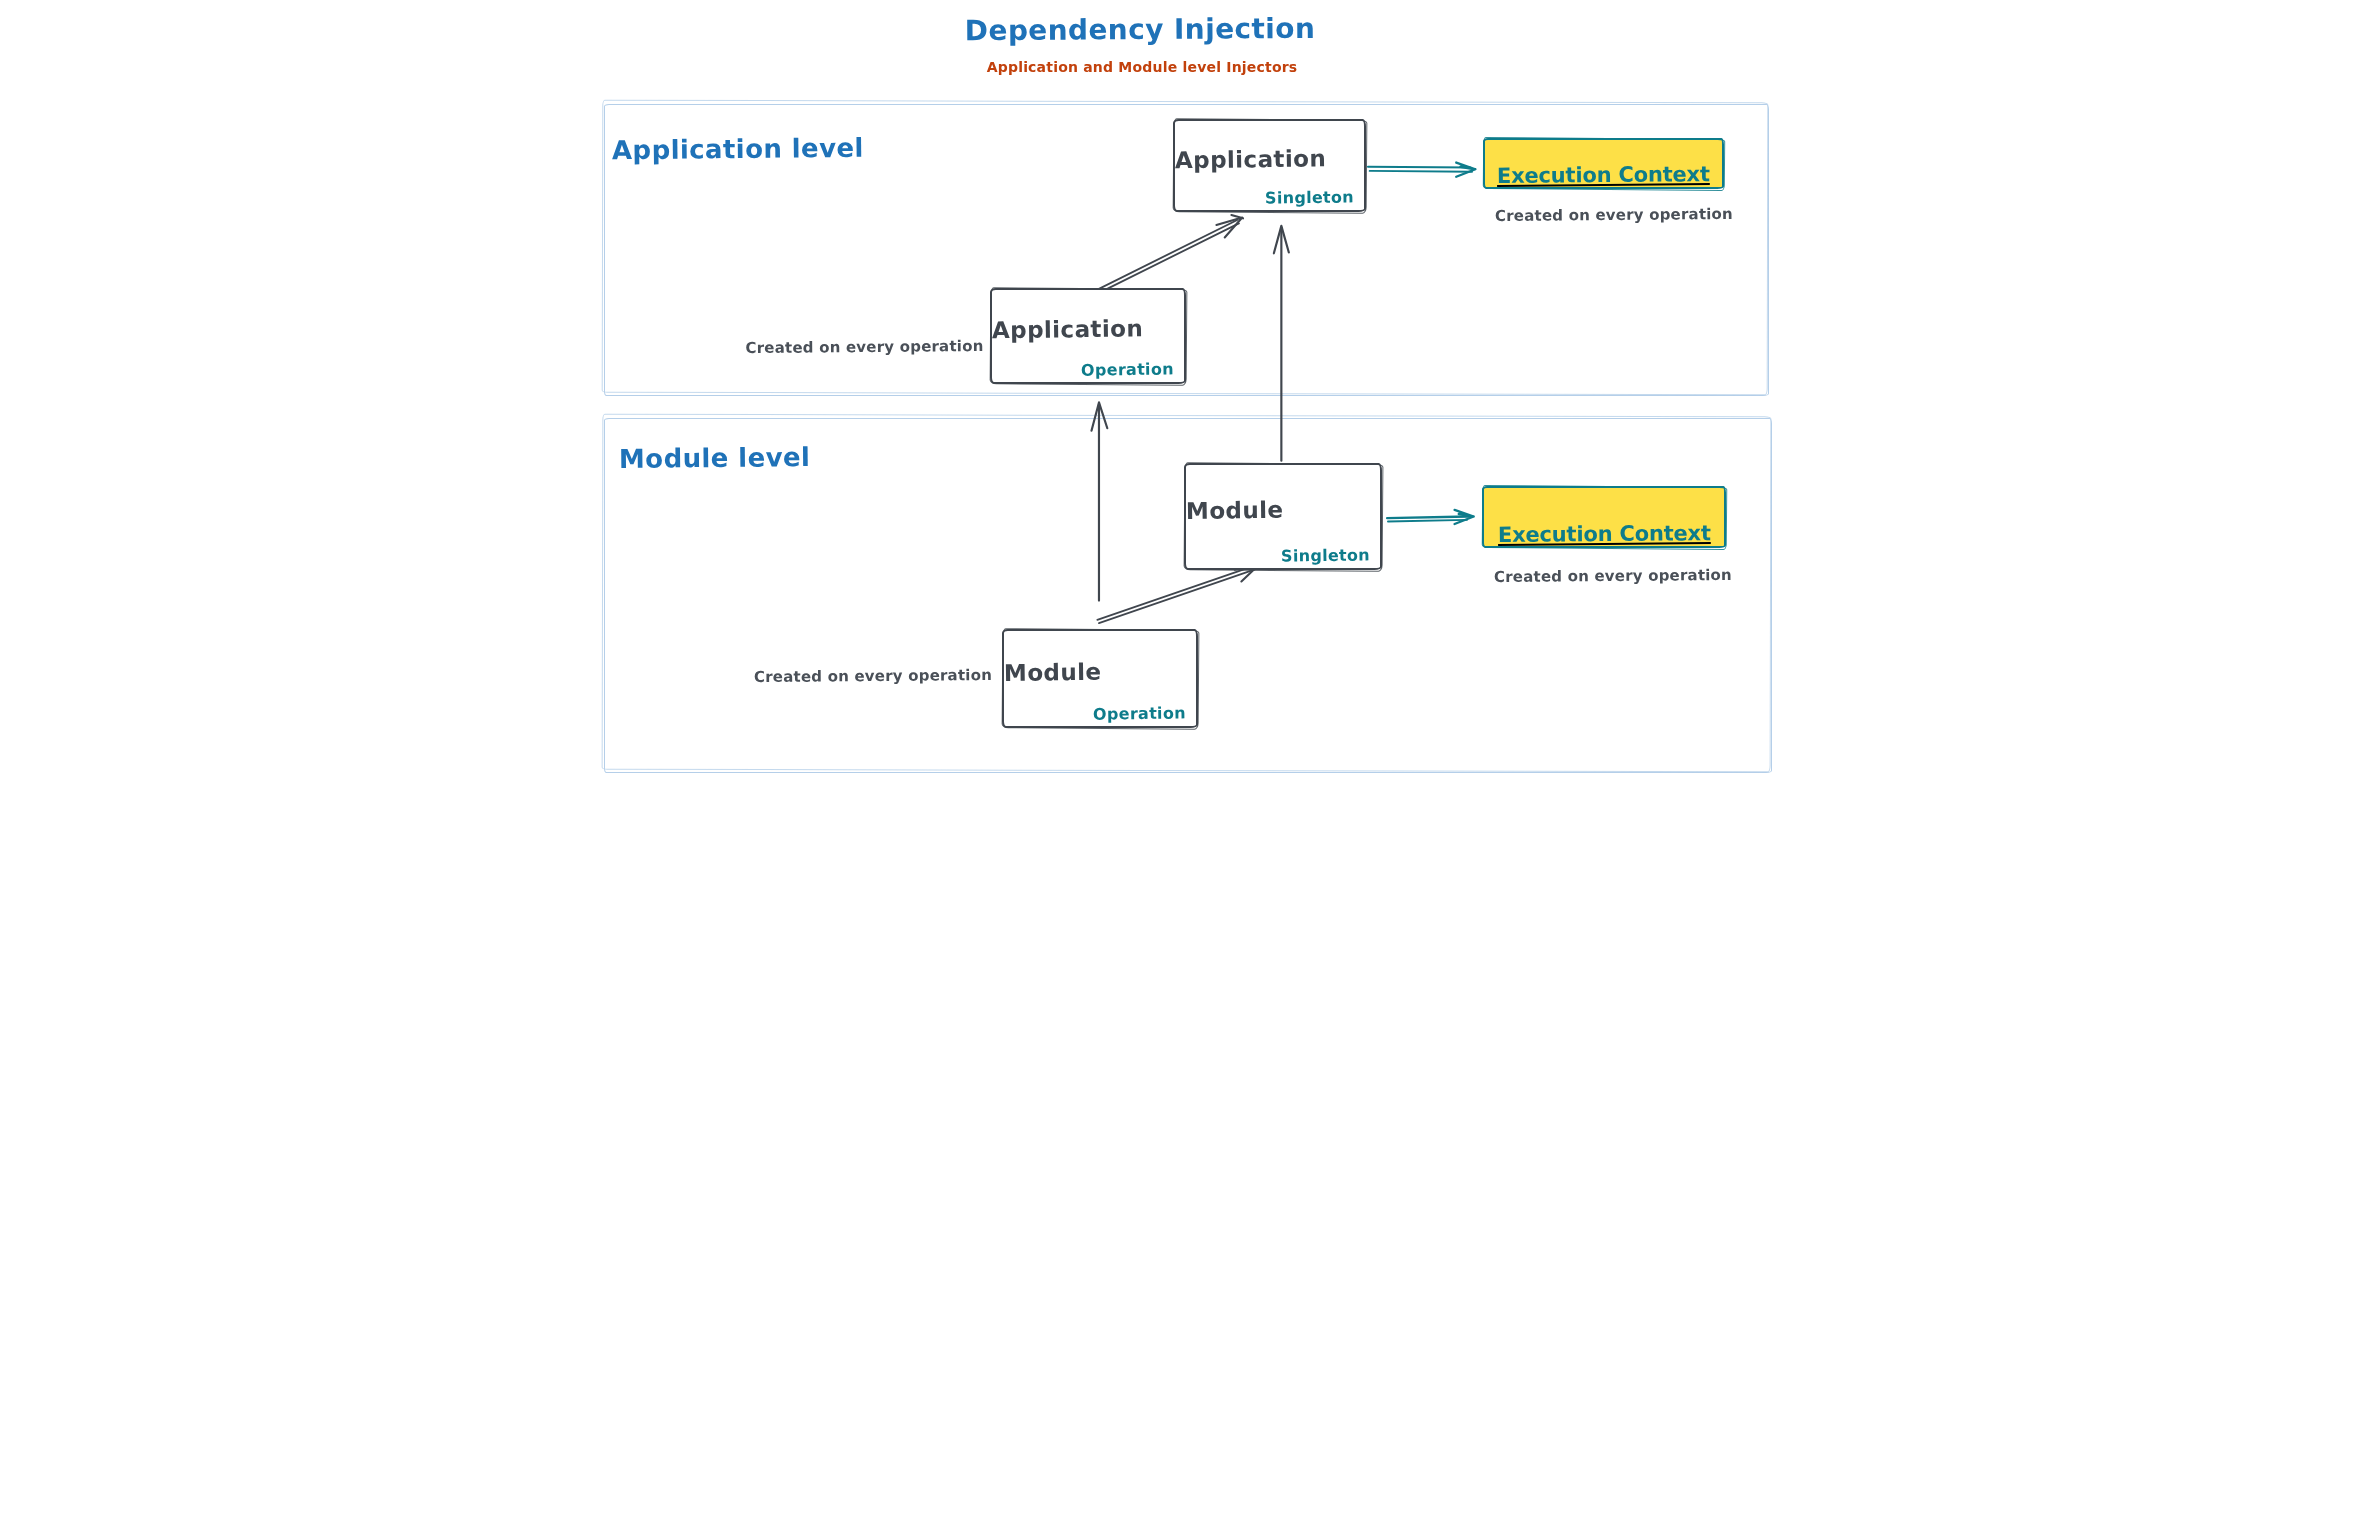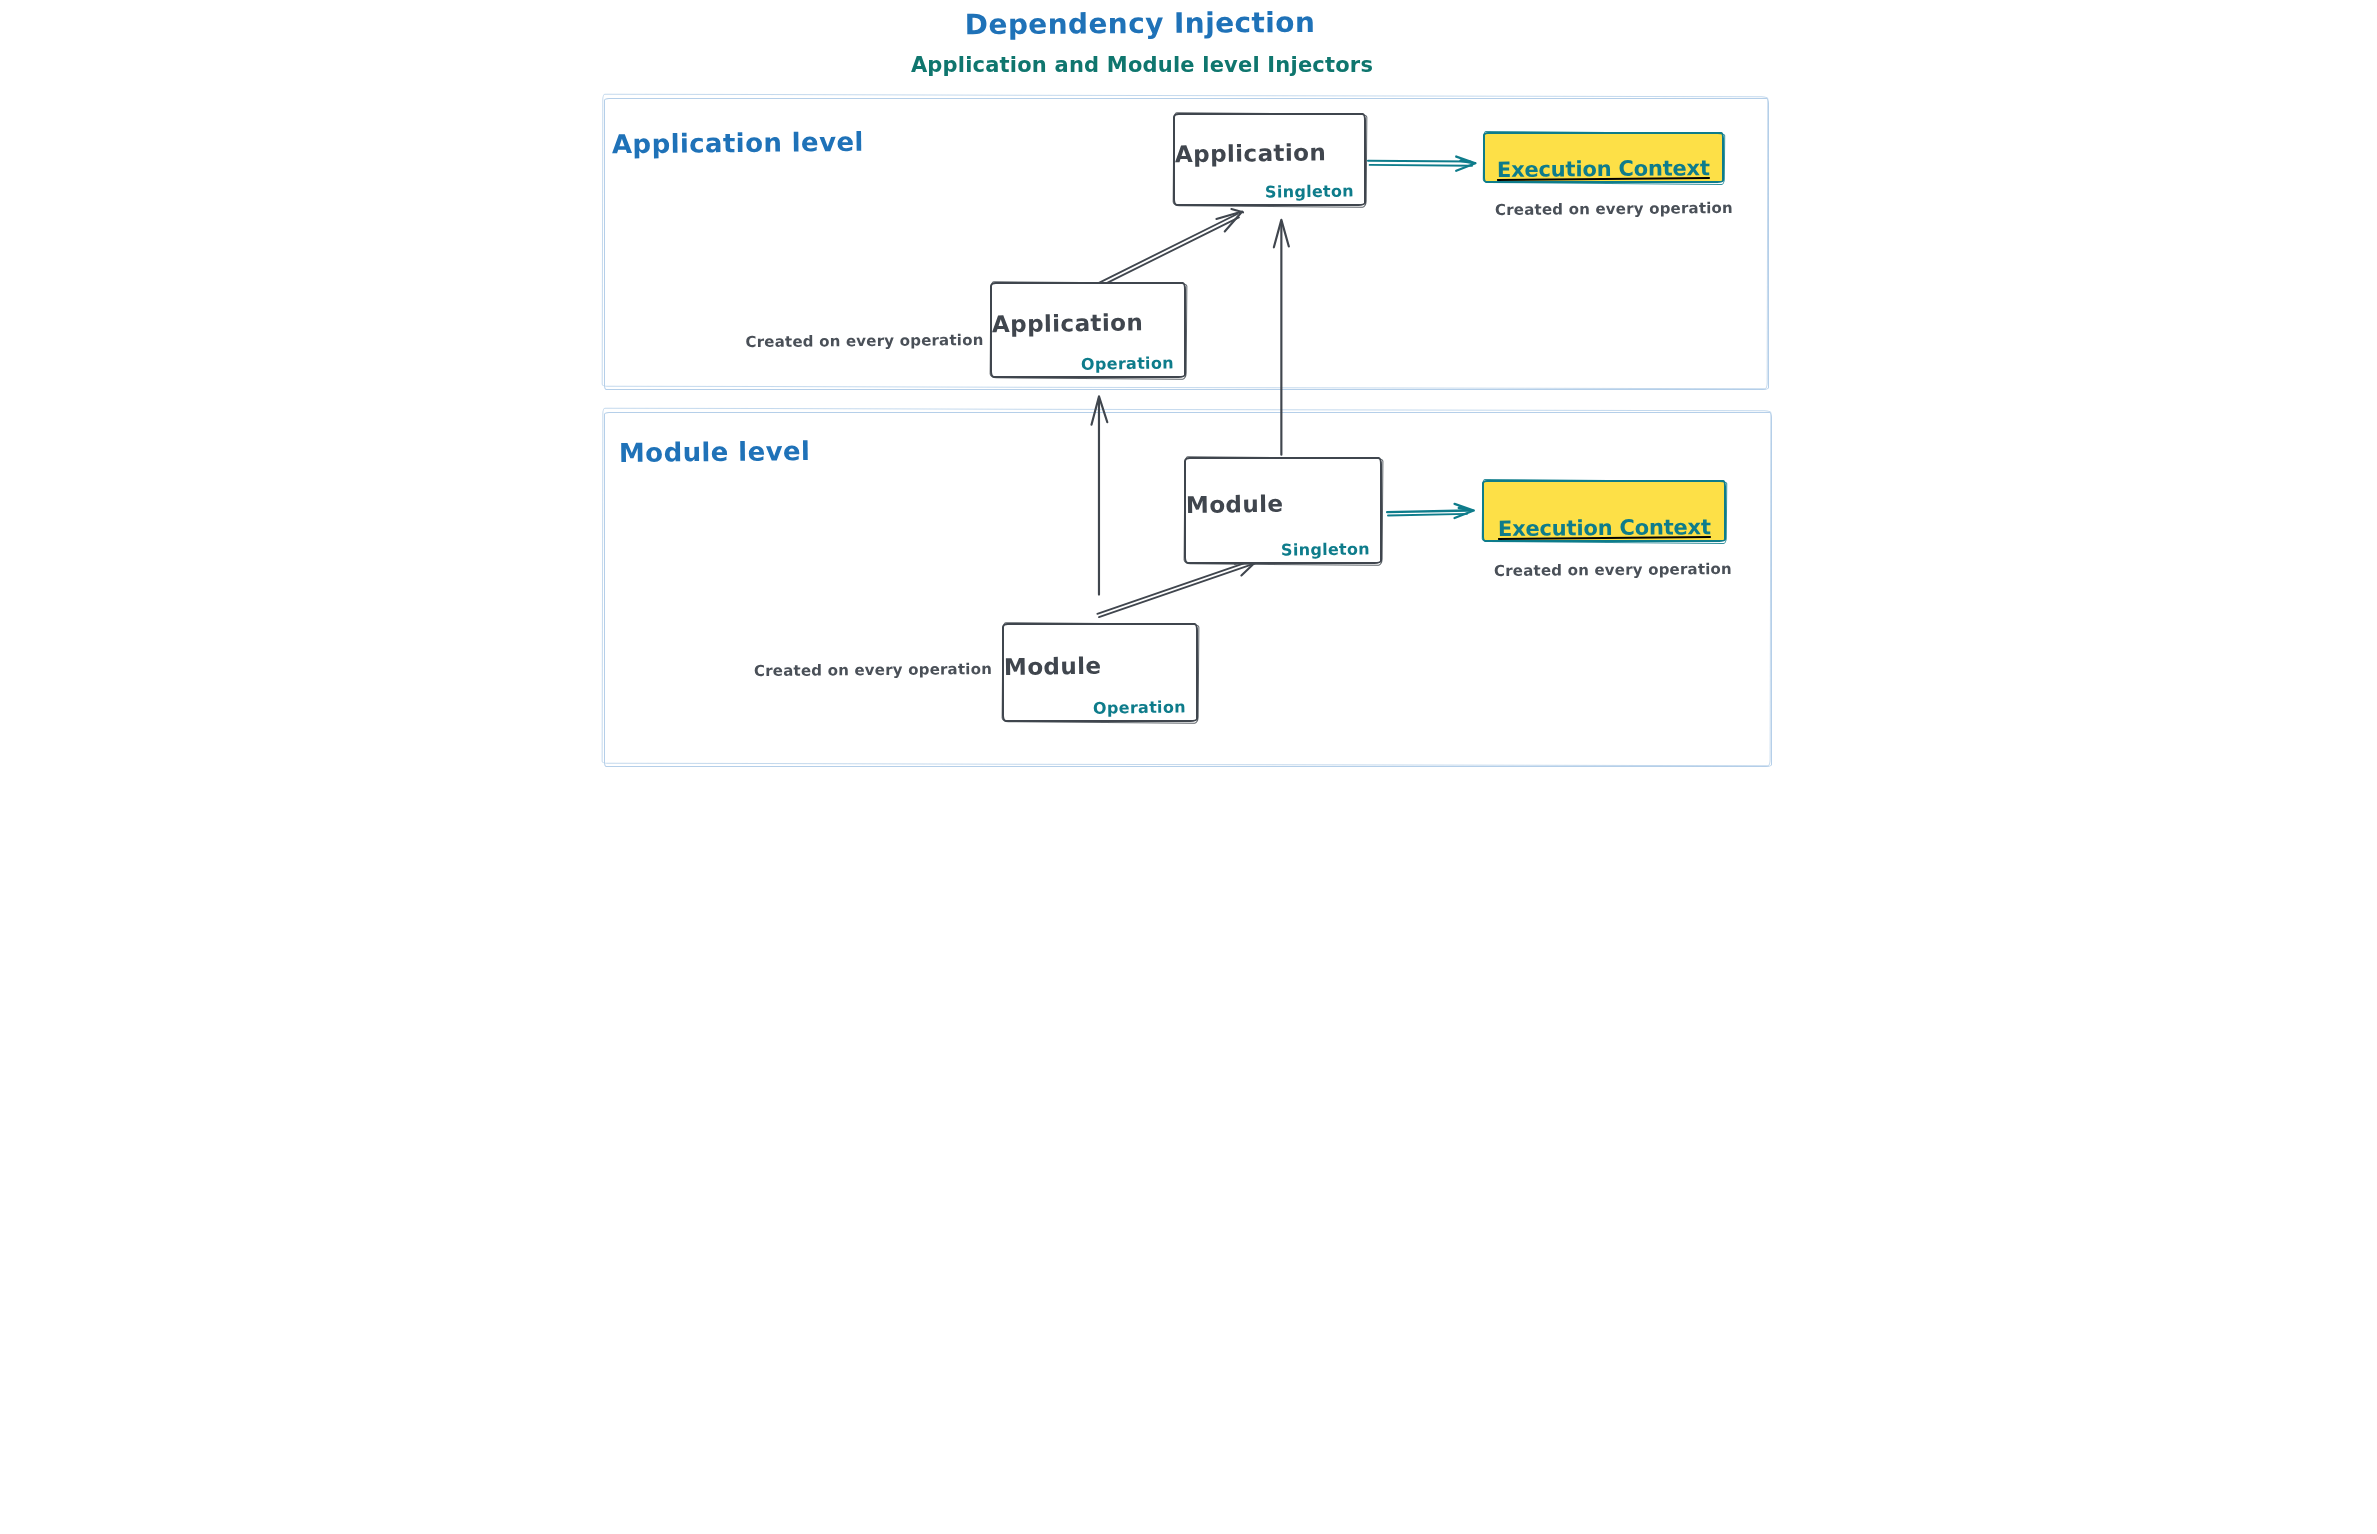--- a/index.html
+++ b/index.html
@@ -3,26 +3,26 @@
 <meta charset="utf-8">
 <style>
   :root{
     --blue:#1f72b8;
     --teal:#0e7c8b;
     --dark:#40464e;
     --light:#b5cfe9;
   }
   html,body{margin:0;padding:0;background:#ffffff;}
   body{font-family:"DejaVu Sans", sans-serif;}
-  #stage{position:relative;width:1189px;height:767px;margin:0 auto;background:#fff;overflow:hidden;}
+  #stage{position:relative;width:1189px;height:767px;margin:6px auto;background:#fff;overflow:hidden;}
 
   .title{position:absolute;left:546px;top:6.7px;transform:translateX(-50%) rotate(-0.4deg);
          font-size:28px;font-weight:700;color:var(--blue);letter-spacing:0.4px;white-space:nowrap;}
   .subtitle{position:absolute;left:548px;top:53px;transform:translateX(-50%);
-         font-size:21px;font-weight:600;color:#0f766e;letter-spacing:0.2px;white-space:nowrap;}
+         font-size:14px;font-weight:600;color:#c2410c;letter-spacing:0.2px;white-space:nowrap;}
 
   .section{position:absolute;border:1.7px solid var(--light);border-radius:5px 2.5px 5.8px 2.5px/2.5px 5.8px 2.5px 5px;background:transparent;}
   .section::before{content:"";position:absolute;inset:-4.2px 0.8px 1.7px -3.3px;border:1.2px solid var(--light);
          border-radius:2.5px 6.7px 2.5px 5.8px/5.8px 2.5px 6.7px 2.5px;transform:rotate(.12deg);opacity:.8;pointer-events:none;}
   #section-application{left:10px;top:98px;width:1163px;height:290px;}
   #section-module{left:10px;top:412px;width:1166px;height:353px;}
 
   .section-label{position:absolute;font-size:26px;font-weight:600;color:var(--blue);
          letter-spacing:0.4px;white-space:nowrap;transform:rotate(-0.6deg);}
   #label-application{left:18.3px;top:128px;}

